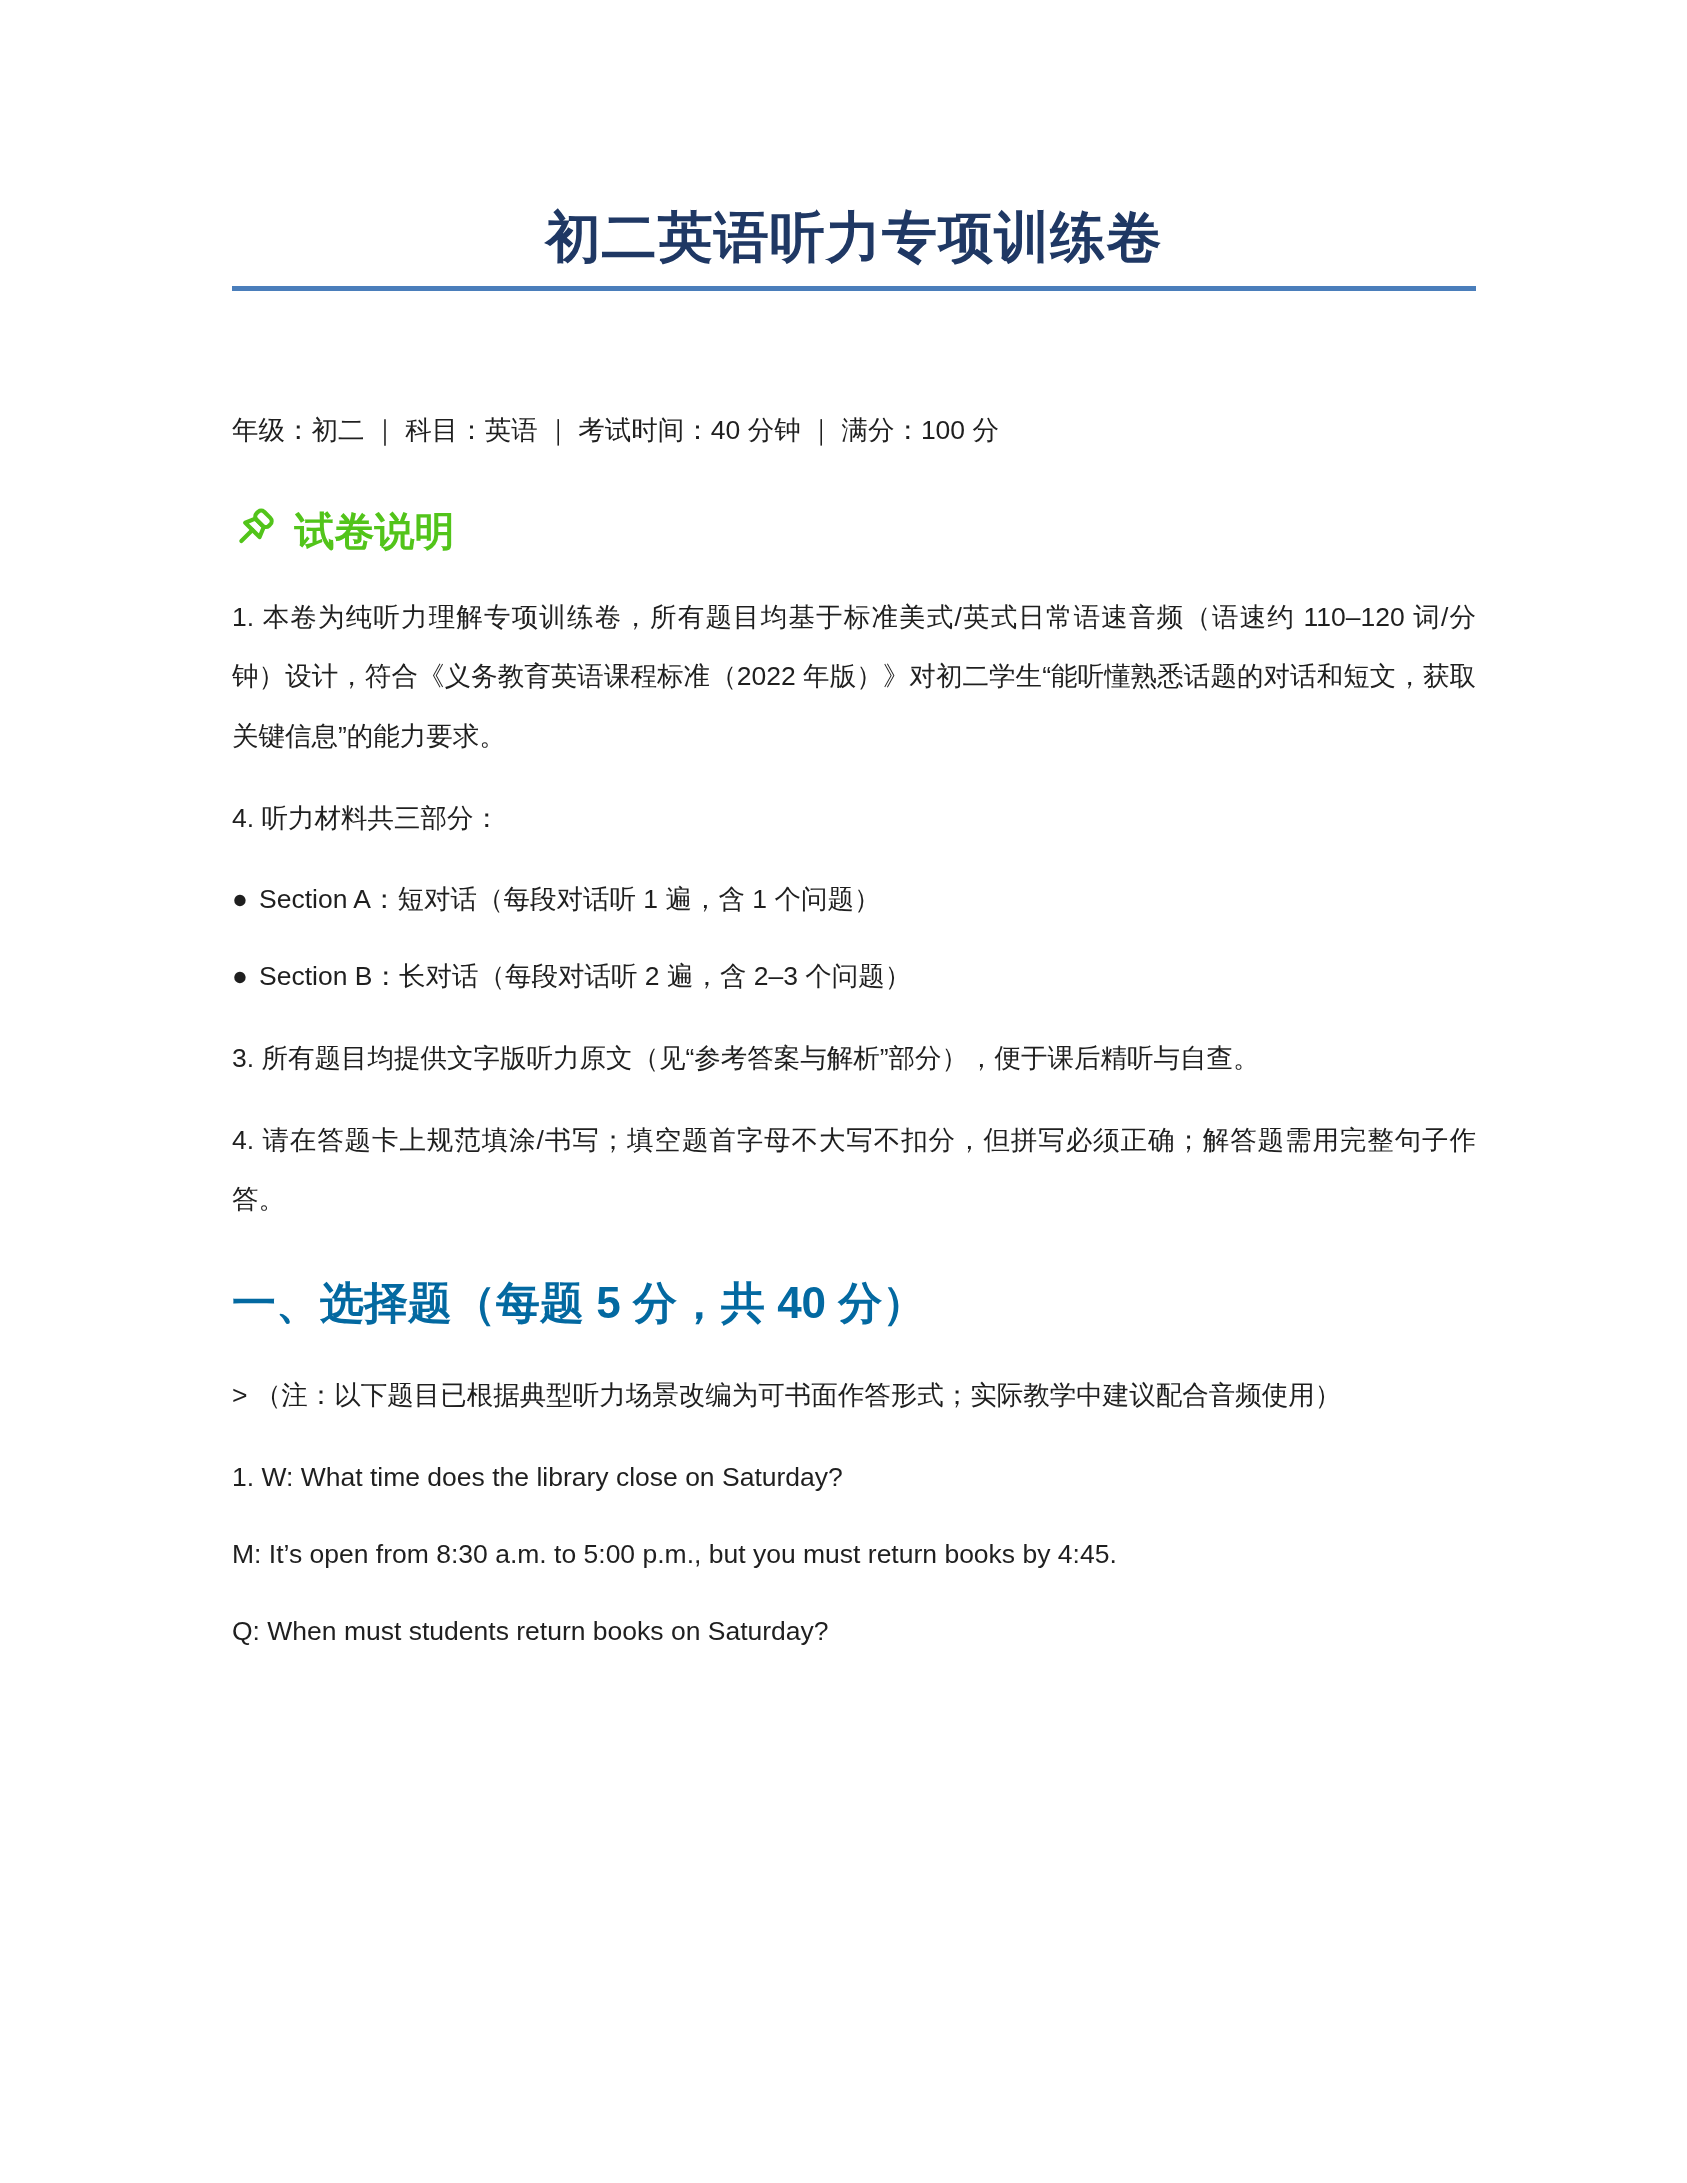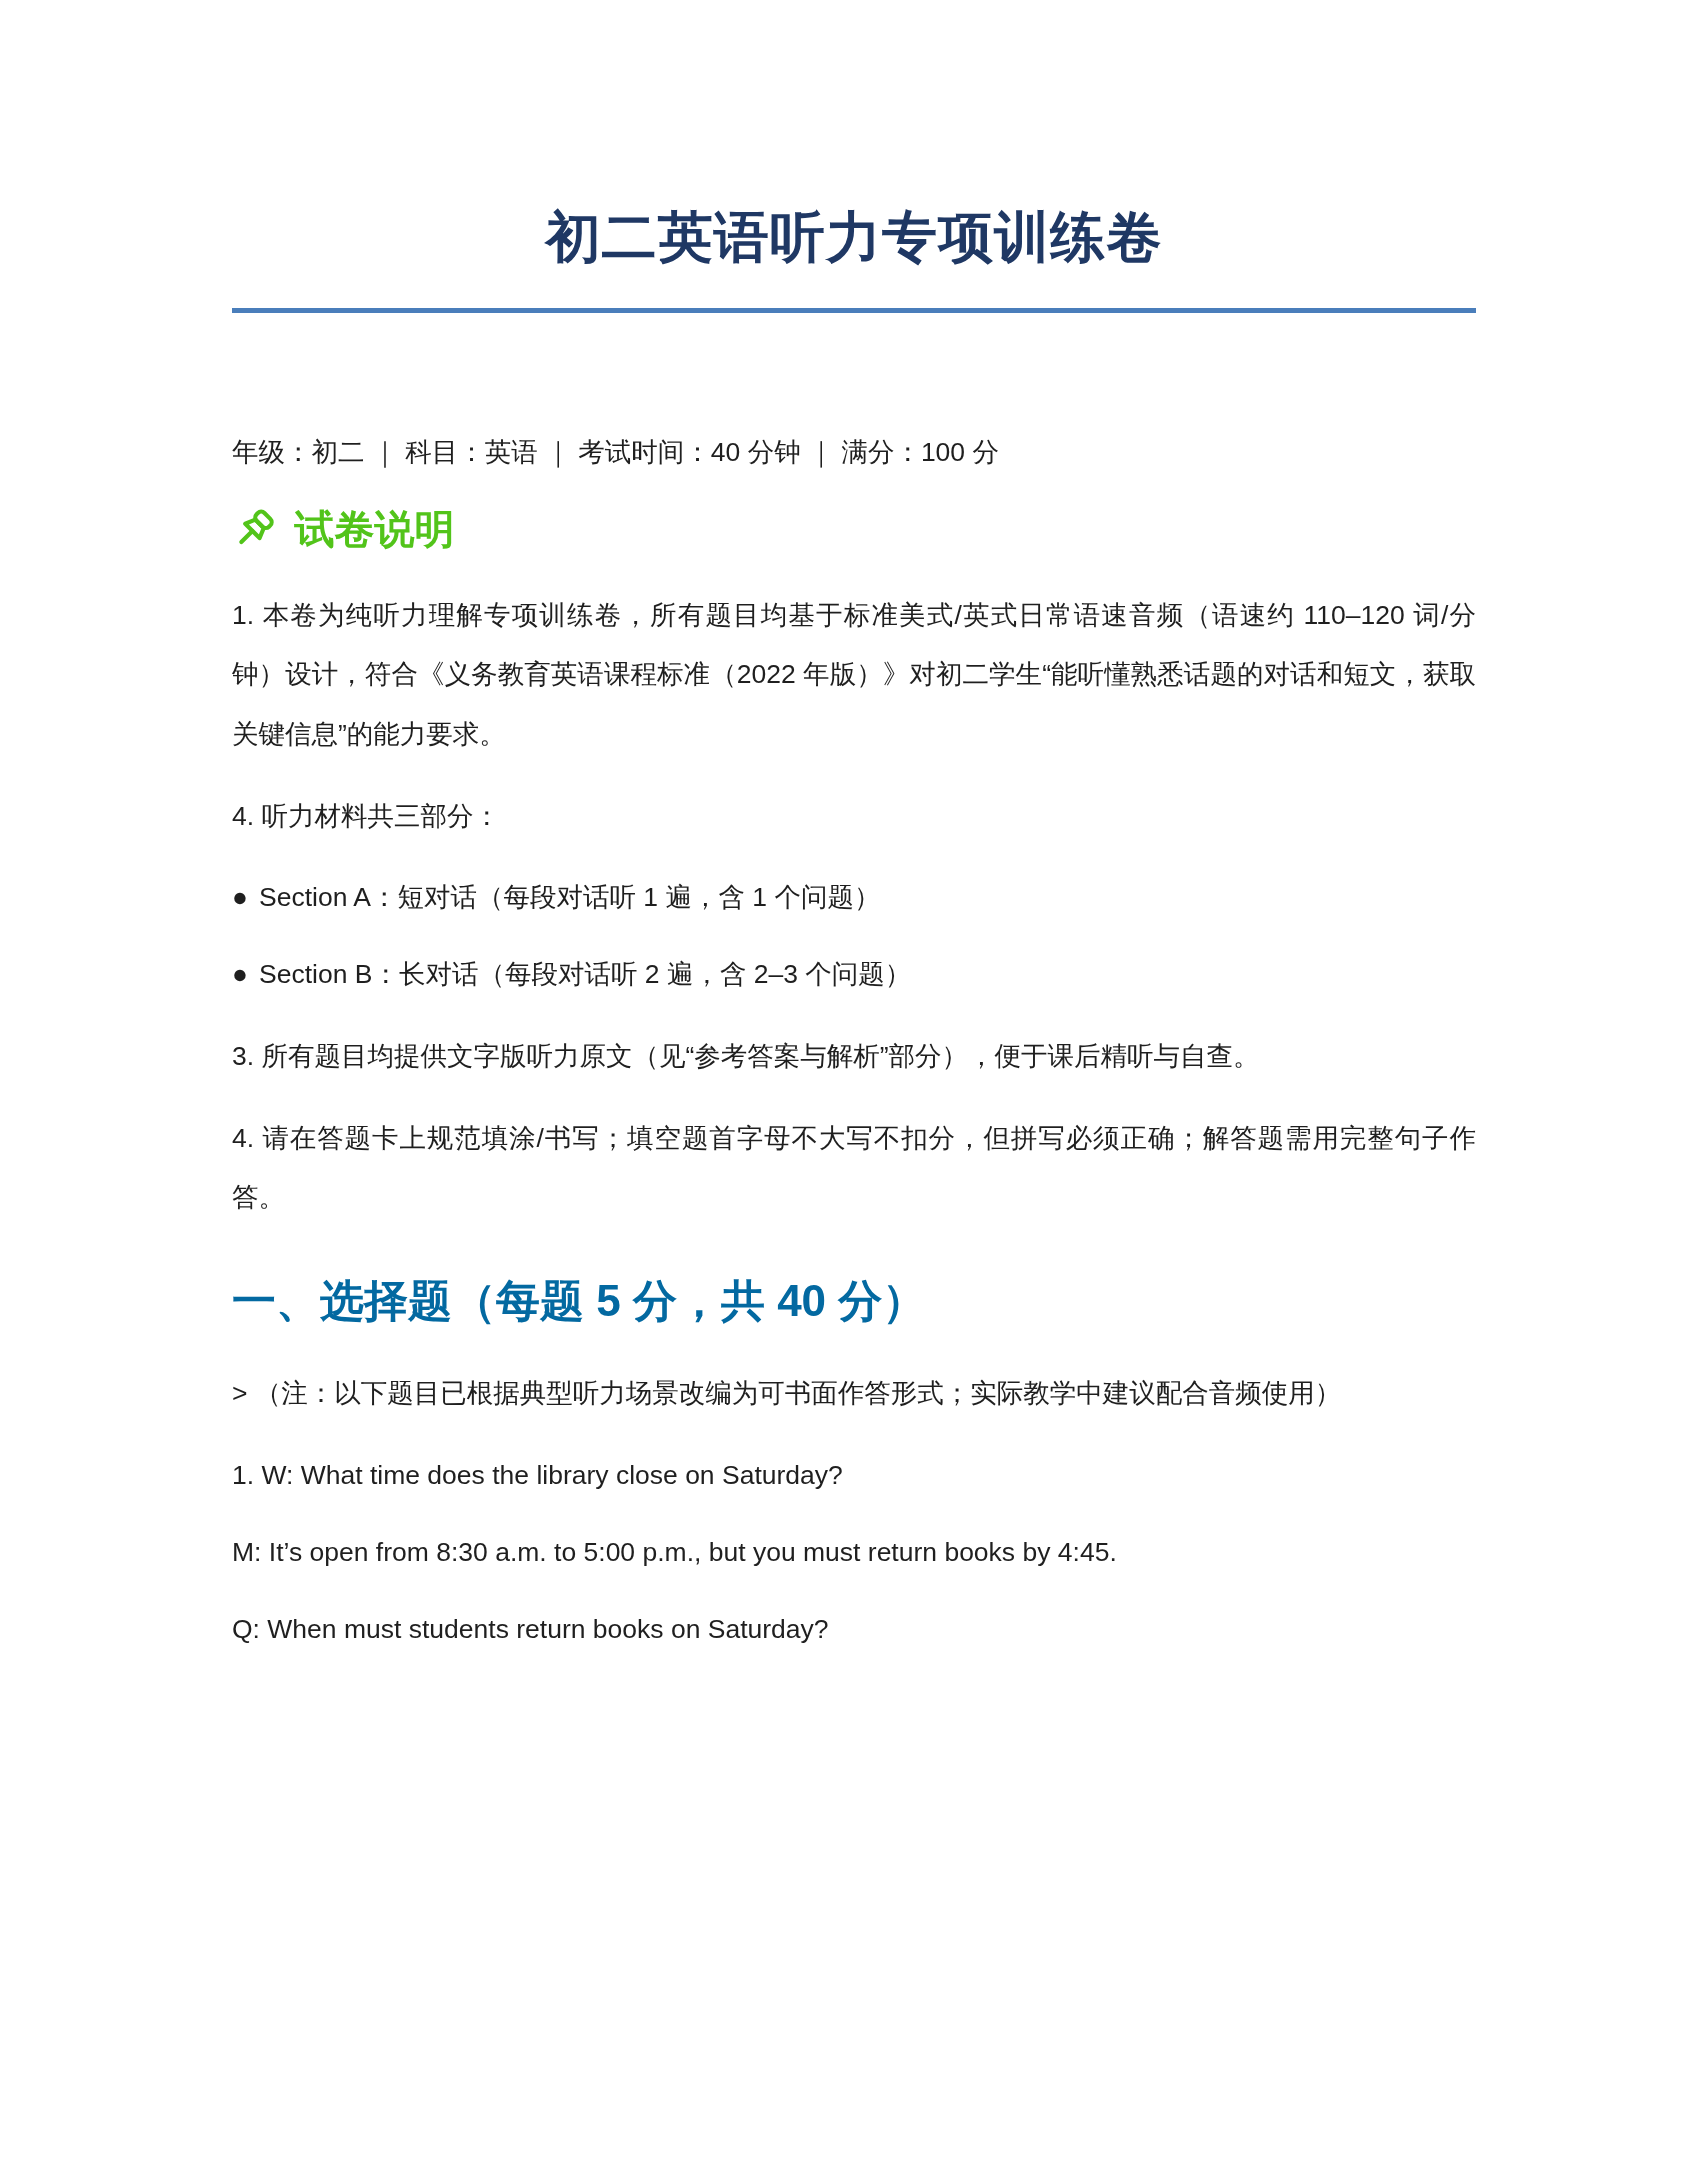--- a/index.html
+++ b/index.html
@@ -11,35 +11,35 @@
     box-sizing: border-box;
     padding: 0 211px 0 232px;
     overflow: hidden;
     font-family: "Liberation Sans", "DejaVu Sans", sans-serif;
     color: #1f1f1f;
     font-size: 26.5px;
     line-height: 2.25;
   }
   .doc-title {
     margin: 204px 0 0 0;
-    padding-bottom: 38px;
+    padding-bottom: 16px;
     border-bottom: 5px solid #4A7EBB;
     text-align: center;
     font-size: 55px;
     line-height: 1.2;
     font-weight: 700;
     color: #1F3864;
     letter-spacing: 1.1px;
   }
   .meta { margin: 110px 0 0 0; }
   p { margin: 22px 0; text-align: justify; }
   .h-green {
-    margin: 20px 0 31px 0;
+    margin: 44px 0 31px 0;
     display: flex;
-    align-items: flex-end;
+    align-items: center;
     font-size: 40px;
     line-height: 1.3;
     font-weight: 700;
     color: #52C41A;
   }
   .pin { display: inline-flex; margin-right: 16.5px; }
   .pin svg { overflow: visible; }
   .bullet-item { margin: 17.6px 0; }
   .bullet { display: inline-block; margin-right: 11px; }
   .h-blue {

